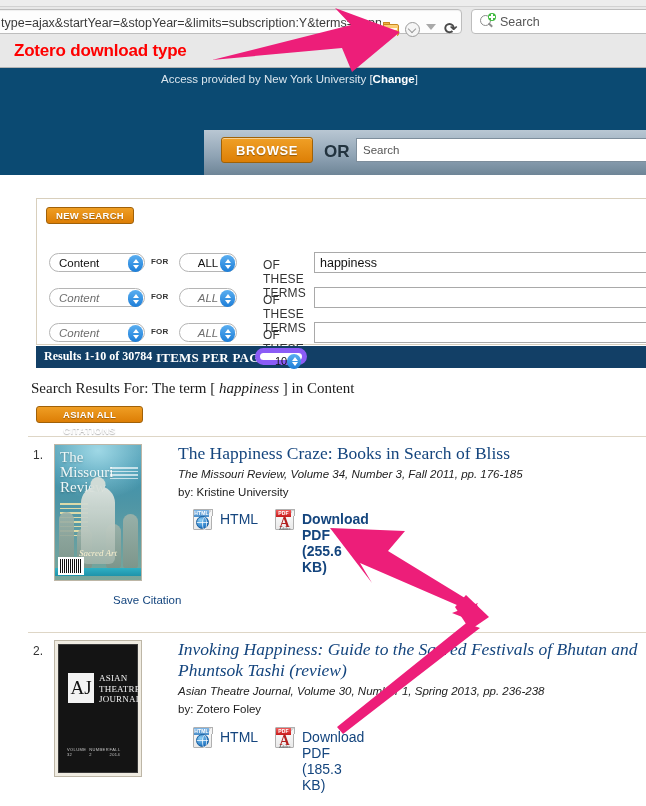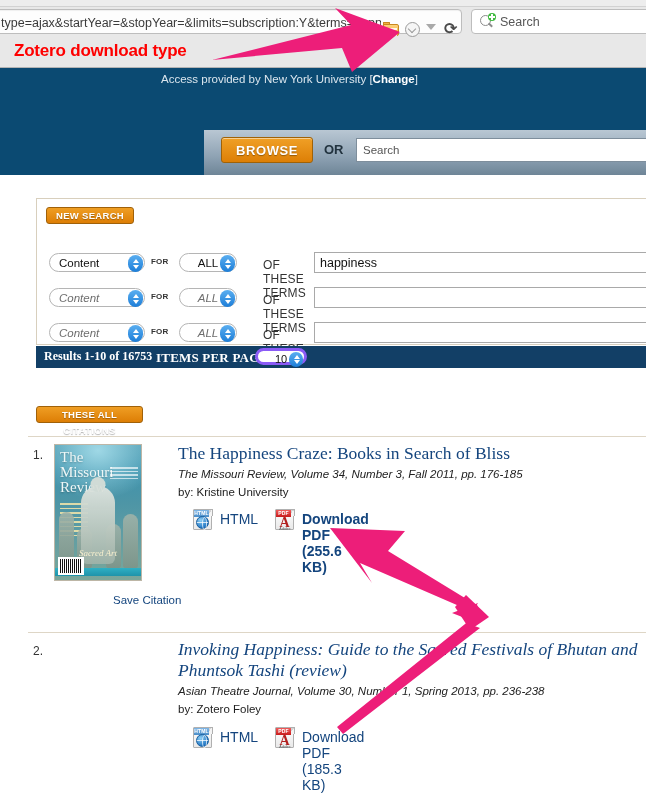--- a/index.html
+++ b/index.html
@@ -122,21 +122,21 @@
   #browse-button {
     position:absolute; left:221px; top:137px; width:92px; height:26px;
     background:linear-gradient(#f0a026,#dd7f06);
     border:1px solid #9f6208; border-radius:3px;
     color:#fff; font-size:13px; font-weight:bold; letter-spacing:.6px;
     text-align:center; line-height:25px;
     text-shadow:0 1px 1px rgba(0,0,0,.35);
     box-shadow:inset 0 1px 0 rgba(255,255,255,.5);
   }
   #browse-or {
-    position:absolute; left:324px; top:142px; font-size:13px;
+    position:absolute; left:324px; top:142px; font-size:17px;
     font-weight:bold; color:#22333f;
   }
   #header-search-input {
     position:absolute; left:356px; top:138px; width:300px; height:24px;
     background:#fff; border:1px solid #7e8e9c;
   }
   #header-search-placeholder {
     position:absolute; left:6px; top:5px; font-size:11.5px; color:#555;
   }
 
@@ -201,21 +201,21 @@
     font-family:"Liberation Serif", serif; font-weight:bold; color:#fff;
     font-variant-numeric:oldstyle-nums;
   }
   #items-per-page-label {
     position:absolute; left:120px; top:4px; font-size:13px;
     font-family:"Liberation Serif", serif; font-weight:bold; color:#fff;
     letter-spacing:.2px;
   }
   #items-per-page-select {
     position:absolute; left:219px; top:2px; width:52px; height:17px;
-    background:#fff; border:3px solid #8b5cf6; border-radius:9px;
+    background:#fff; border:5px solid #8b5cf6; border-radius:9px;
     font-size:11px; color:#111; line-height:16px; text-align:center;
   }
   #items-per-page-select .stepper { width:14px; height:15px; }
   #items-per-page-select .stepper .up { top:3px; }
   #items-per-page-select .stepper .dn { bottom:3px; }
 
   #results-for {
     position:absolute; left:31px; top:197px;
     font-family:"Liberation Serif", serif; font-size:15px; color:#1b1b1b;
   }
@@ -521,33 +521,36 @@
           </span>
       </div>
       <div class="lbl-terms">OF THESE TERMS</div>
       <div class="term-input">
         <span></span>
       </div>
     </div>
   </div>
 
   <div id="results-bar">
-    <div id="results-count">Results 1-10 of 16753</div>
+    <div id="results-count">Results 1-10 of 30784</div>
     <div id="items-per-page-label">ITEMS PER PAGE:</div>
     <div id="items-per-page-select">
       <span>10</span>
       <span class="stepper">
           <i class="up"></i>
           <i class="dn"></i>
         </span>
     </div>
   </div>
 
-
-  <div id="save-all-button">THESE ALL CITATIONS</div>
+  <div id="results-for">
+    <span>Search Results For: The term [ </span><i>happiness</i><span> ] in Content</span>
+  </div>
+
+  <div id="save-all-button">ASIAN ALL CITATIONS</div>
 
   <div class="result" id="result-1">
     <div class="res-num">1.</div>
 
     <div class="thumb">
       <div class="cover-mr">
         <div class="ttl">The Missouri Review</div>
         <div class="side">
             <i></i>
             <i></i>
@@ -598,20 +601,37 @@
       </div>
       <div class="link-text" style="left:110px; top:4px;font-weight:bold;">Download PDF (255.6 KB)</div>
     </div>
 
     <div class="save-citation" style="top:157px;">Save Citation</div>
   </div>
 
   <div class="result" id="result-2">
     <div class="res-num">2.</div>
 
+    <div class="thumb">
+      <div class="cover-atj">
+        <div class="inner">
+          <div class="logobox">AJ</div>
+          <div class="jname">
+            <div>ASIAN</div>
+            <div>THEATRE</div>
+            <div>JOURNAL</div>
+          </div>
+          <div class="foot">
+            <span>VOLUME 32</span>
+            <span>NUMBER 2</span>
+            <span>FALL 2014</span>
+          </div>
+        </div>
+      </div>
+    </div>
 
     <div class="res-title ital">Invoking Happiness: Guide to the Sacred Festivals of Bhutan and Phuntsok Tashi (review)</div>
     <div class="res-cite" style="top:52px">Asian Theatre Journal, Volume 30, Number 1, Spring 2013, pp. 236-238</div>
     <div class="res-author" style="top:70px">by: Zotero Foley</div>
 
     <div class="links" style="top:92px; height:26px;">
       <div class="doc-icon html-icon" style="left:0; top:0;">
         <div class="sheet"></div>
           <div class="fold"></div>
         <div class="band">HTML</div>

